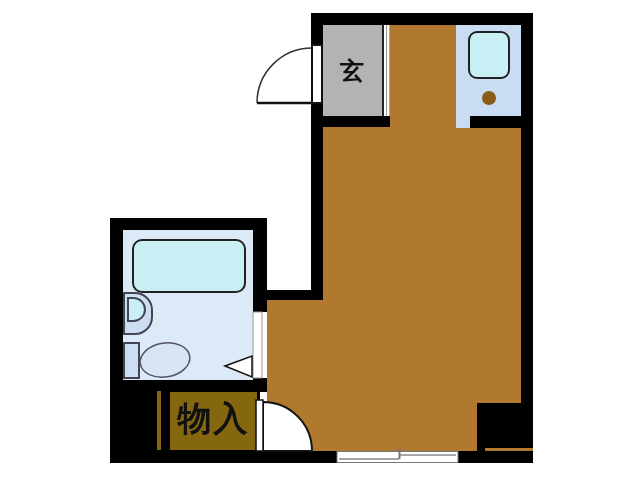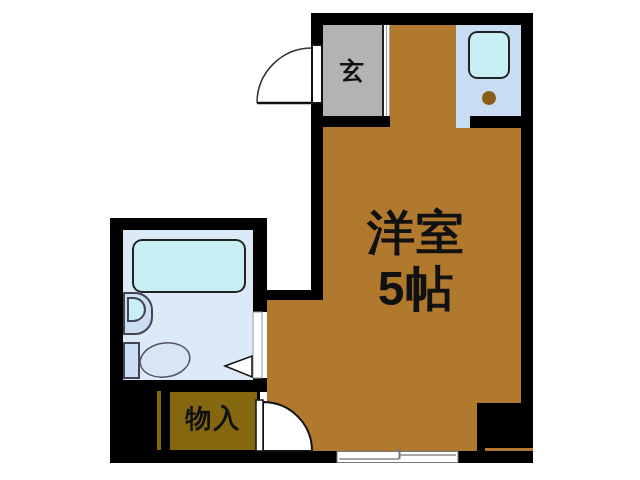--- a/index.html
+++ b/index.html
@@ -27,21 +27,21 @@
   .label{
     position:absolute;display:flex;align-items:center;justify-content:center;
     color:var(--label-text,#111);font-weight:700;line-height:1.05;
   }
   .label-entrance{left:322px;top:25px;width:60px;height:91px;font-size:24px;}
   .label-main{
     left:343px;top:205px;width:146px;height:112px;
     font-size:48px;flex-direction:column;text-align:center;line-height:1.16;
     letter-spacing:1px;
   }
-  .label-storage{left:167px;top:387px;width:93px;height:64px;font-size:26px;letter-spacing:2px;}
+  .label-storage{left:167px;top:387px;width:93px;height:64px;font-size:34px;letter-spacing:2px;}
   svg.overlay{position:absolute;left:0;top:0;pointer-events:none;}
 </style>
 </head>
 <body>
 
 <div class="stage">
 
   <div class="abs floor-main" style="left:390px;top:25px;width:66px;height:102px"></div>
   <div class="abs floor-main" style="left:323px;top:126px;width:198px;height:325px"></div>
   <div class="abs floor-main" style="left:267px;top:300px;width:56px;height:151px"></div>
@@ -97,19 +97,15 @@
     <path d="M 263 402 A 49 49 0 0 1 312 451 L 263 451 Z" fill="#fff" stroke="#111" stroke-width="2"></path>
     <rect x="256" y="400" width="7" height="51" fill="#fff" stroke="#111" stroke-width="1.5"></rect>
 
     <rect x="337" y="451.5" width="121" height="11" fill="#fff" stroke="#777" stroke-width="1"></rect>
     <line x1="339" y1="459" x2="399" y2="459" stroke="#888" stroke-width="1.5"></line>
     <line x1="400" y1="455" x2="456" y2="455" stroke="#888" stroke-width="1.5"></line>
     <line x1="399.5" y1="447" x2="399.5" y2="459" stroke="#777" stroke-width="2"></line>
   </svg>
 
   <div class="label label-entrance">玄</div>
-  <div class="label label-main">
-    <span>洋室</span>
-    <span>5帖</span>
-  </div>
   <div class="label label-storage">物入</div>
 
 </div>
 
 </body></html>

